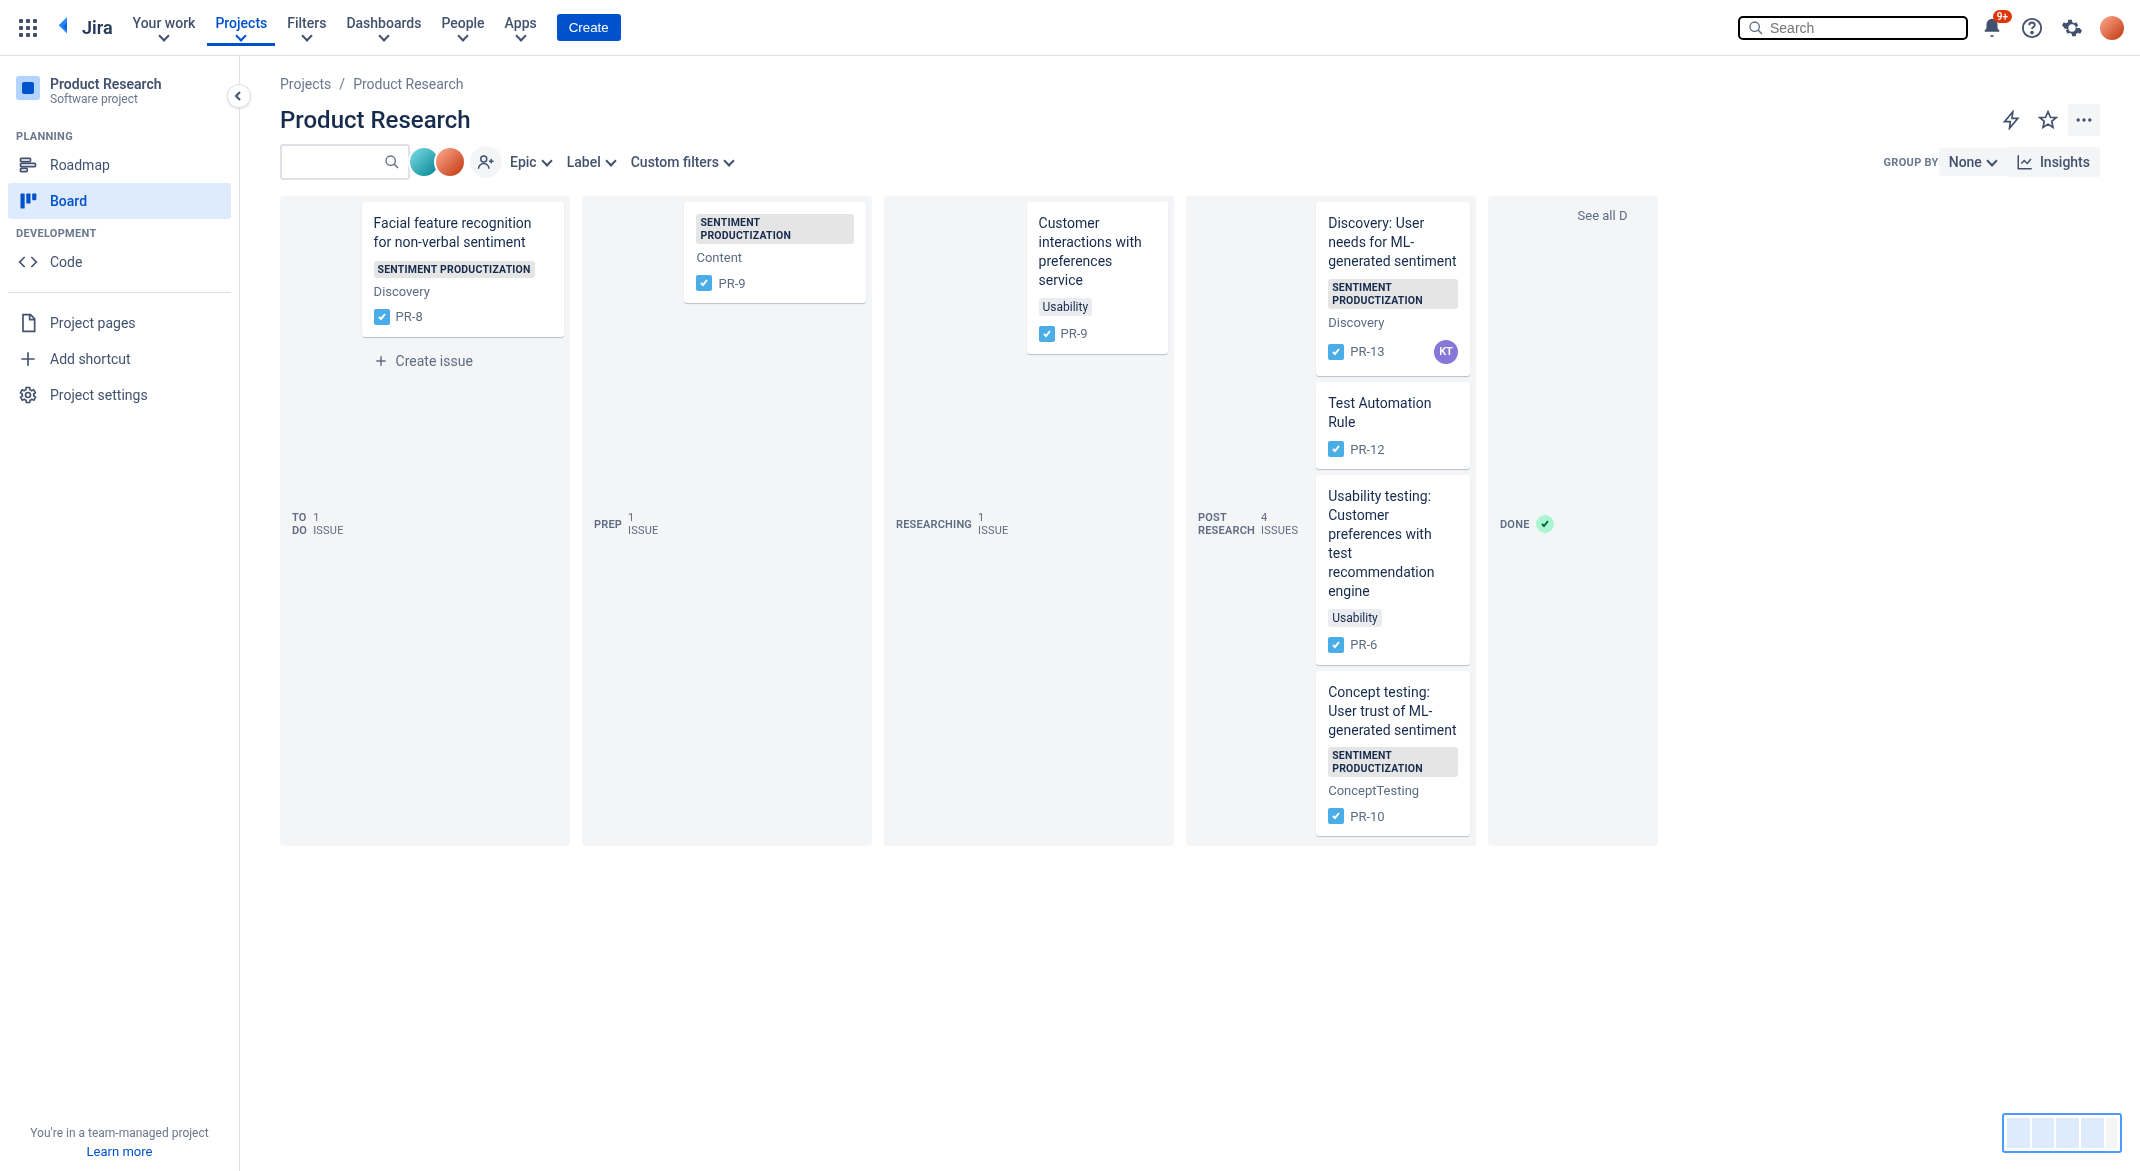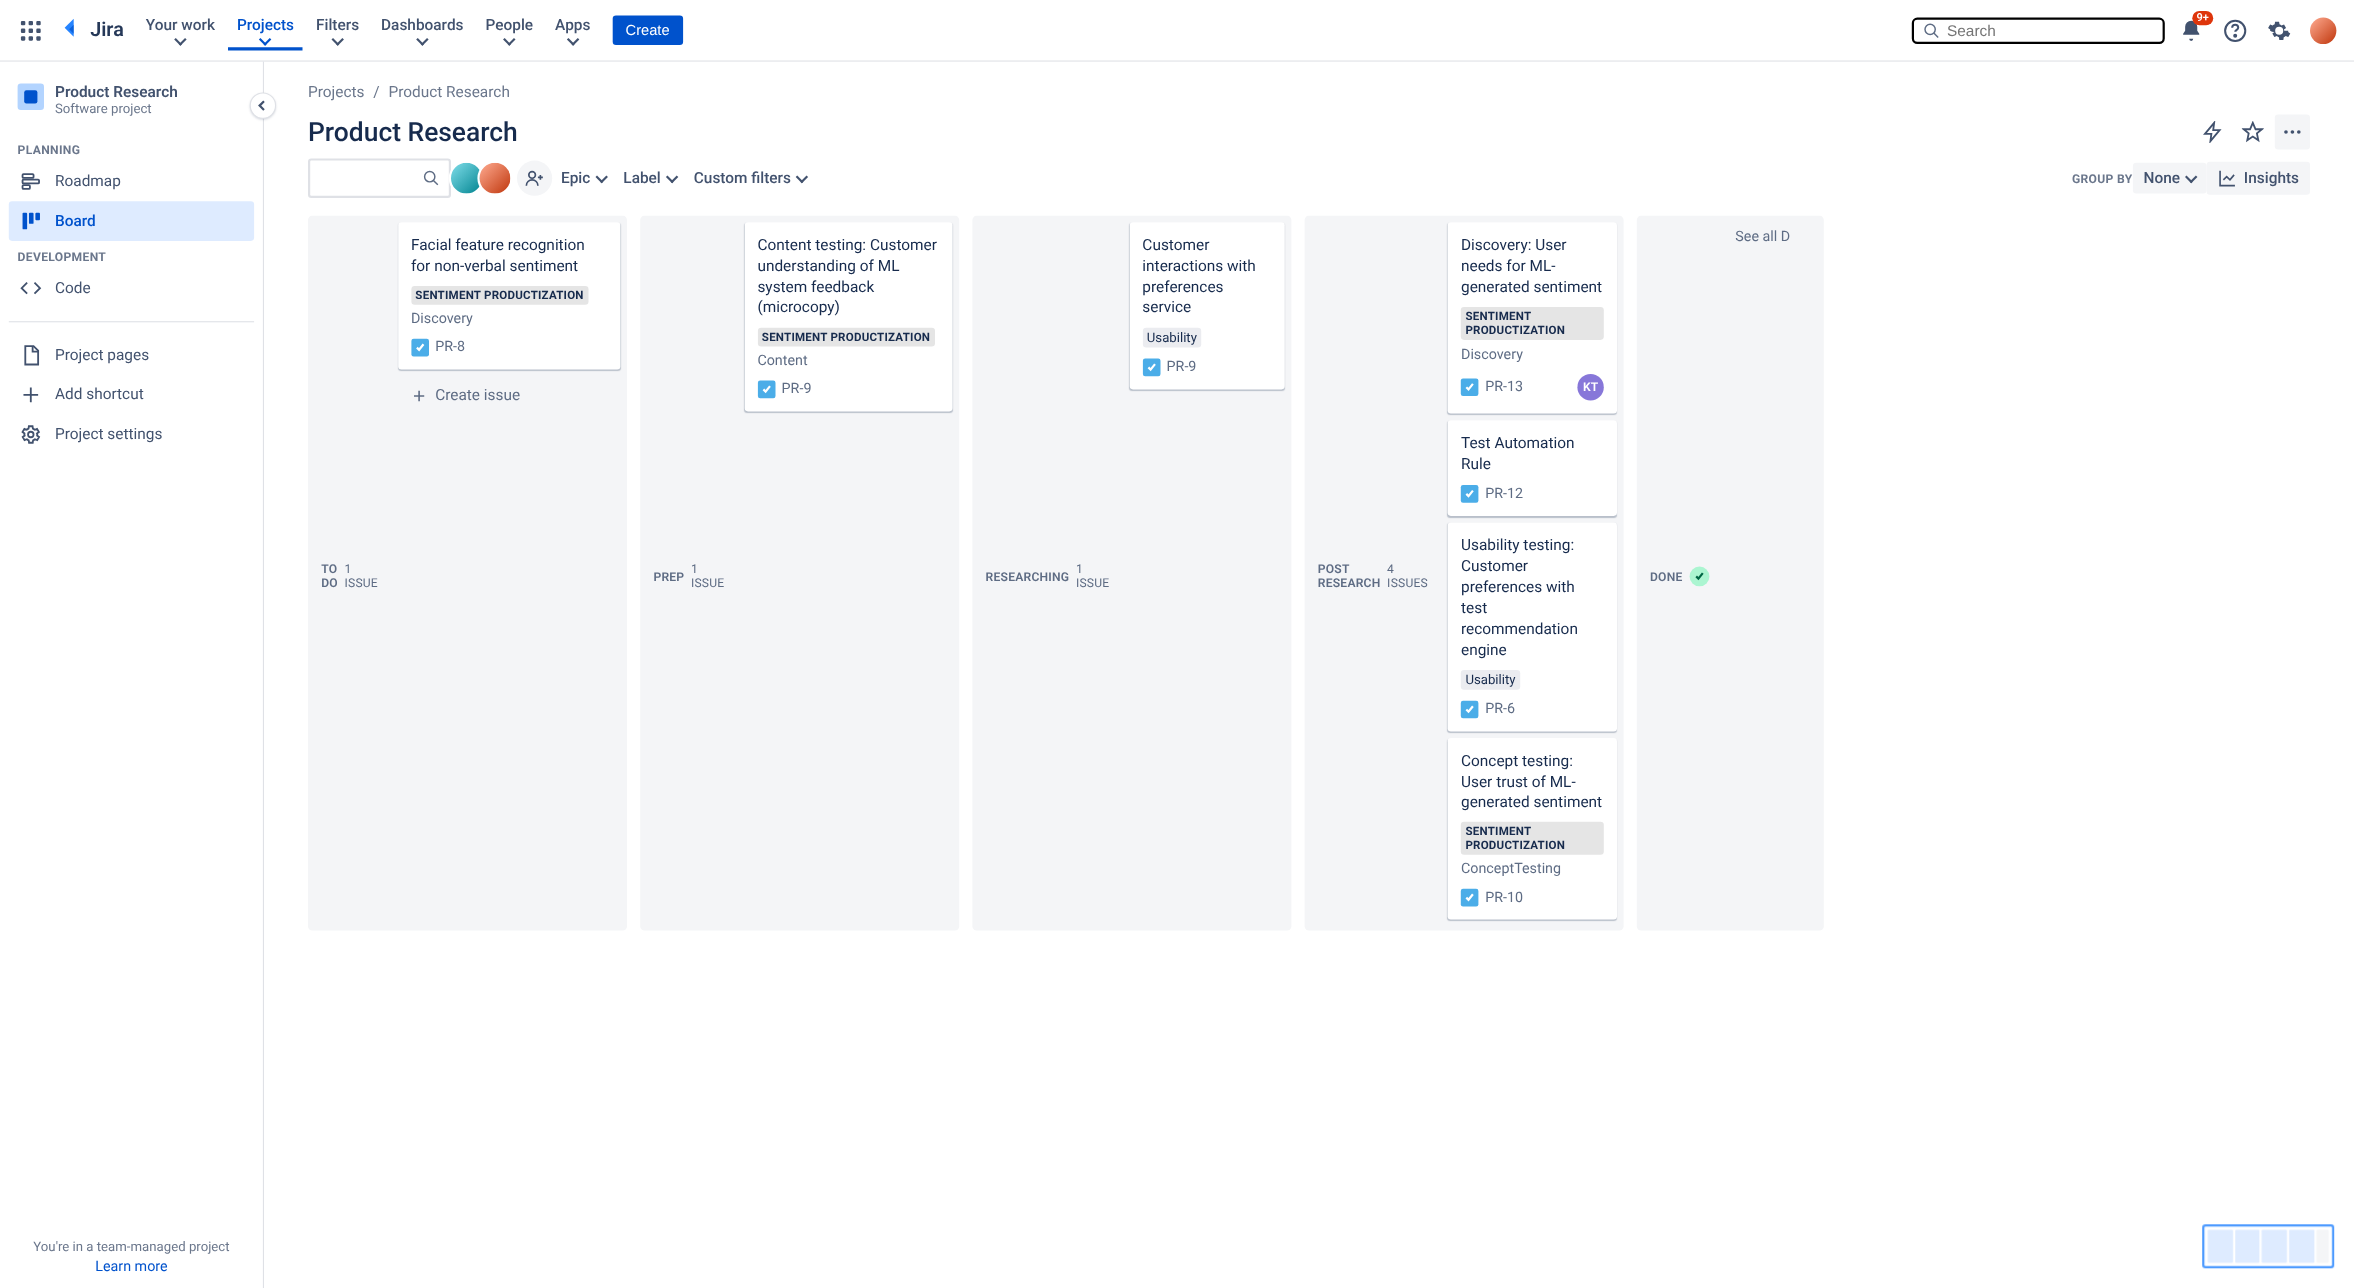--- a/index.html
+++ b/index.html
@@ -335,21 +335,20 @@
             </div>
           </div>
         </div>
         <div class="column">
           <div class="col-head">
             <span>PREP</span> 
             <span style="font-weight:400">1 ISSUE</span>
           </div>
     <div class="col-body">
             <div class="card">
-      <div class="card-title">Content testing: Customer understanding of ML system feedback (microcopy)</div>
       <span class="tag-sp">SENTIMENT PRODUCTIZATION</span><div class="card-sub">Content</div>
       <div class="card-foot">
                 <span class="task-icon">
                   <svg width="10" height="10" viewBox="0 0 10 10" fill="none" stroke="#fff" stroke-width="2">
                     <path d="M2 5l2 2 4-5"></path>
                   </svg>
                 </span>
                 <span>PR-9</span>
               </div>
     </div>

